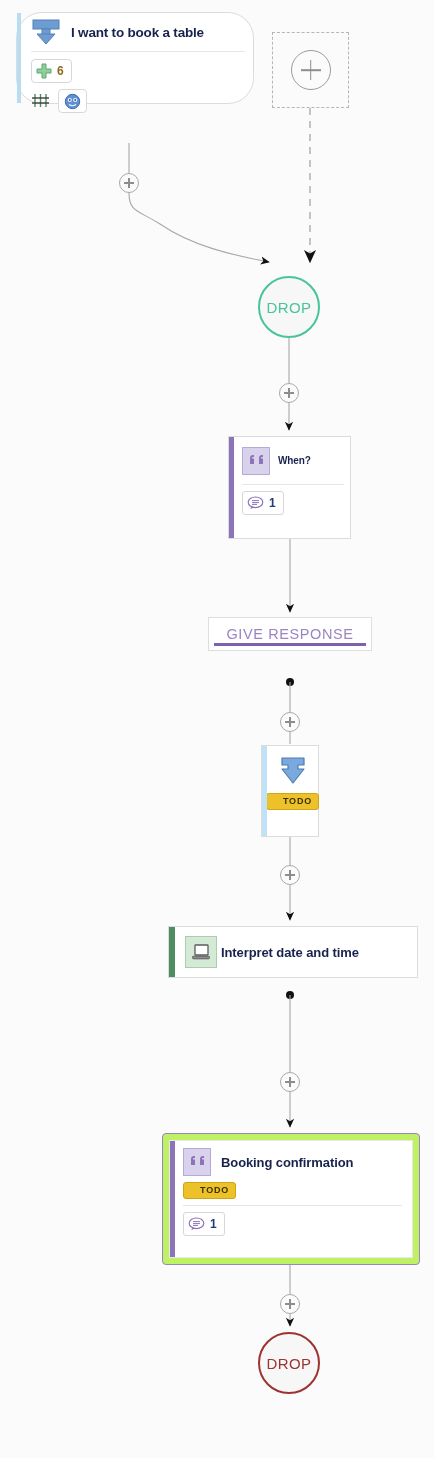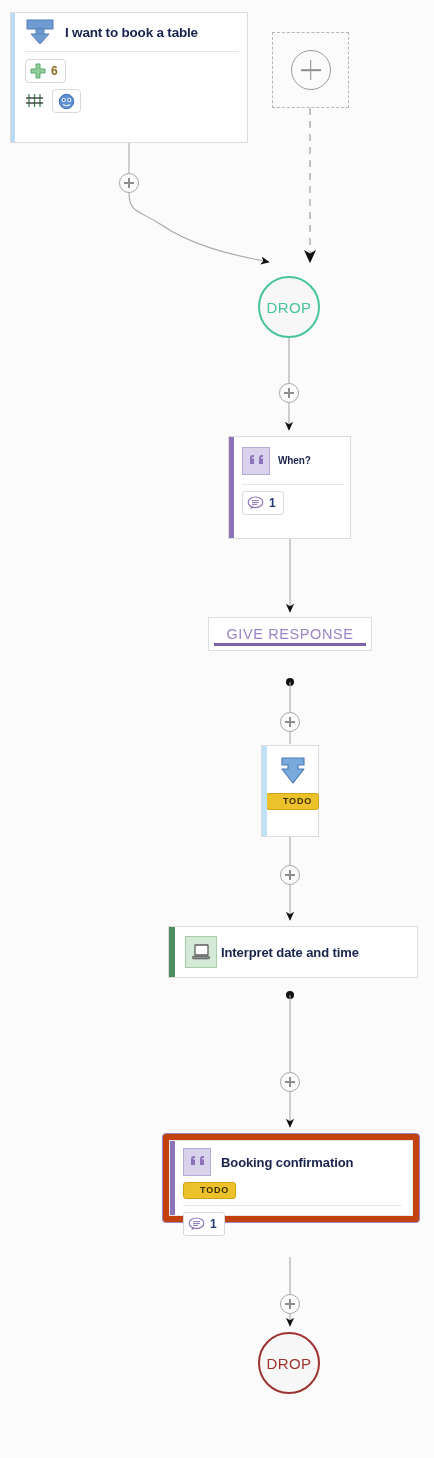--- a/index.html
+++ b/index.html
@@ -40,24 +40,25 @@
     bottom: 0;
     width: 4px;
   }
   .divider {
     height: 1px;
     background: #e6e6e6;
   }
 
   
   #intent-card {
-    left: 10px;
+    left: 16px;
     top: 12px;
     width: 238px;
-    height: 131px;
+    height: 92px;
+    border-radius: 26px;
   }
   #intent-card .leftbar { background: #b9dcf2; width: 4px; }
   .intent-head {
     display: flex;
     align-items: center;
     padding: 6px 8px 6px 14px;
     height: 38px;
     box-sizing: border-box;
   }
   .intent-title {
@@ -325,24 +326,24 @@
     margin-left: 4px;
     letter-spacing: -0.1px;
   }
 
   
   #booking-select {
     position: absolute;
     left: 162px;
     top: 1133px;
     width: 258px;
-    height: 90px;
+    height: 132px;
     border: 1.5px solid #9a84c4;
     border-radius: 4px;
-    background: #c2410c;
+    background: #bef264;
     box-sizing: border-box;
     padding: 6px;
   }
   #booking-card {
     position: relative;
     width: 100%;
     height: 100%;
     background: #fff;
     border: 1px solid #e8e8e8;
     box-sizing: border-box;

